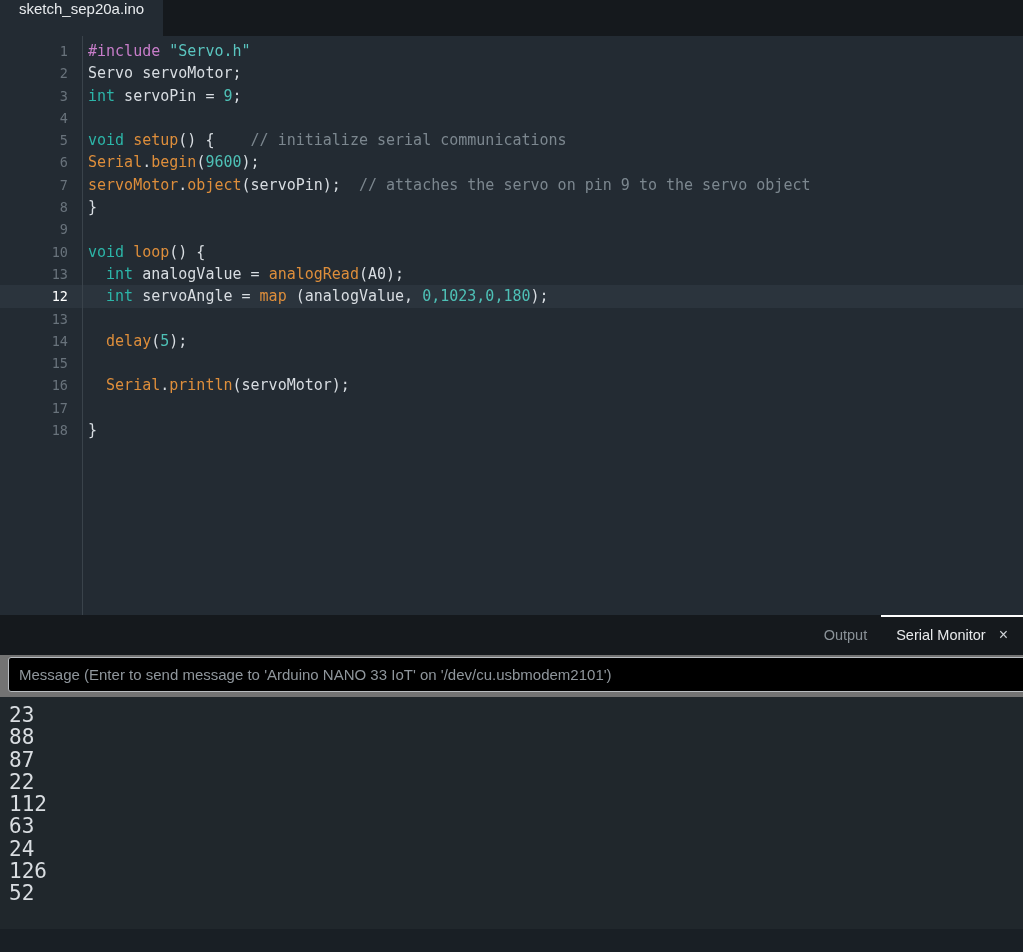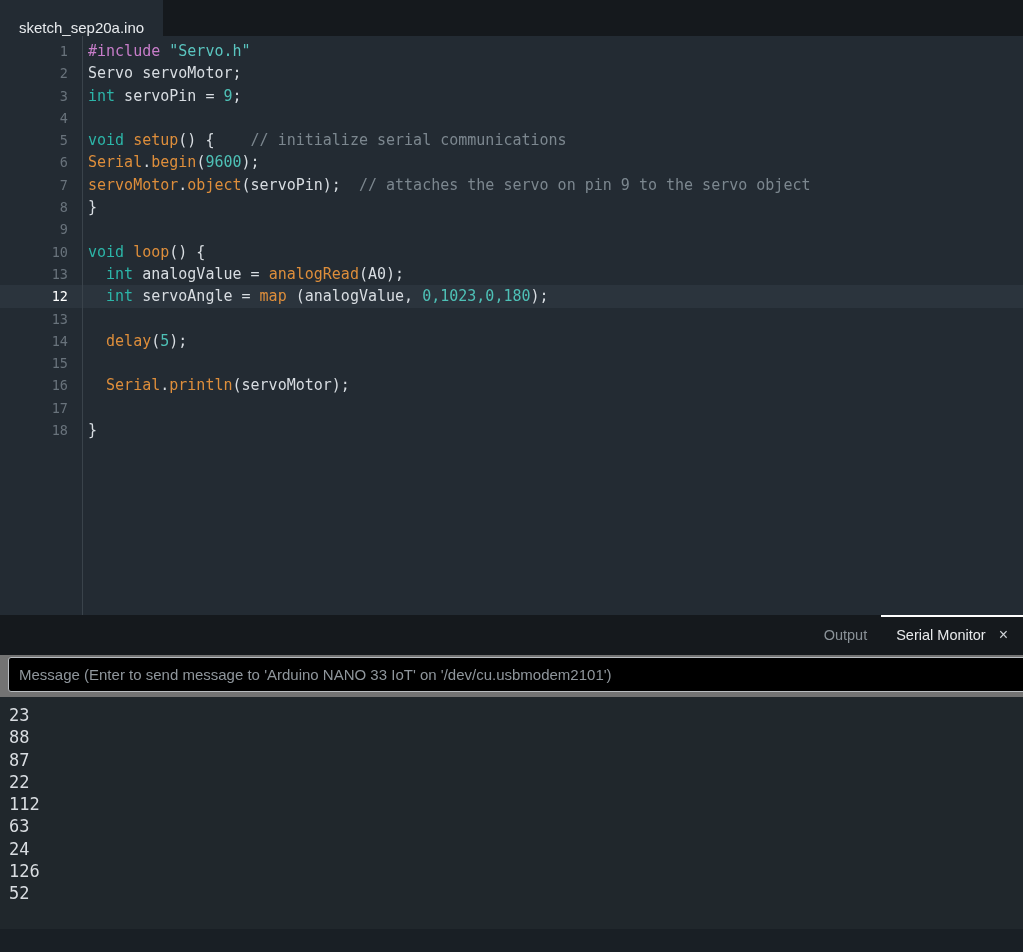--- a/index.html
+++ b/index.html
@@ -16,21 +16,21 @@
     height: 36px;
     background: #15191d;
     display: flex;
     align-items: stretch;
   }
   .editor-tab {
     background: #232b33;
     color: #e8ebee;
     font-size: 15px;
     display: inline-flex;
-    align-items: flex-end;
+    align-items: flex-start;
     padding: 0 19px;
     cursor: pointer;
   }
 
   
   .editor {
     position: relative;
     height: 579px;
     background: #232b33;
     padding-top: 4px;
@@ -126,21 +126,21 @@
     padding: 0 10px;
     outline: none;
   }
   .msg-input::placeholder { color: #8f969c; opacity: 1; }
 
   .serial-output {
     height: 232px;
     background: #20272c;
     padding: 7px 0 0 9px;
     font-family: "DejaVu Sans Mono", monospace;
-    font-size: 17px;
+    font-size: 21px;
     line-height: 22.3px;
     color: #d9dde1;
     overflow: hidden;
   }
 
   
   .statusbar {
     height: 23px;
     background: #191f25;
     position: relative;

